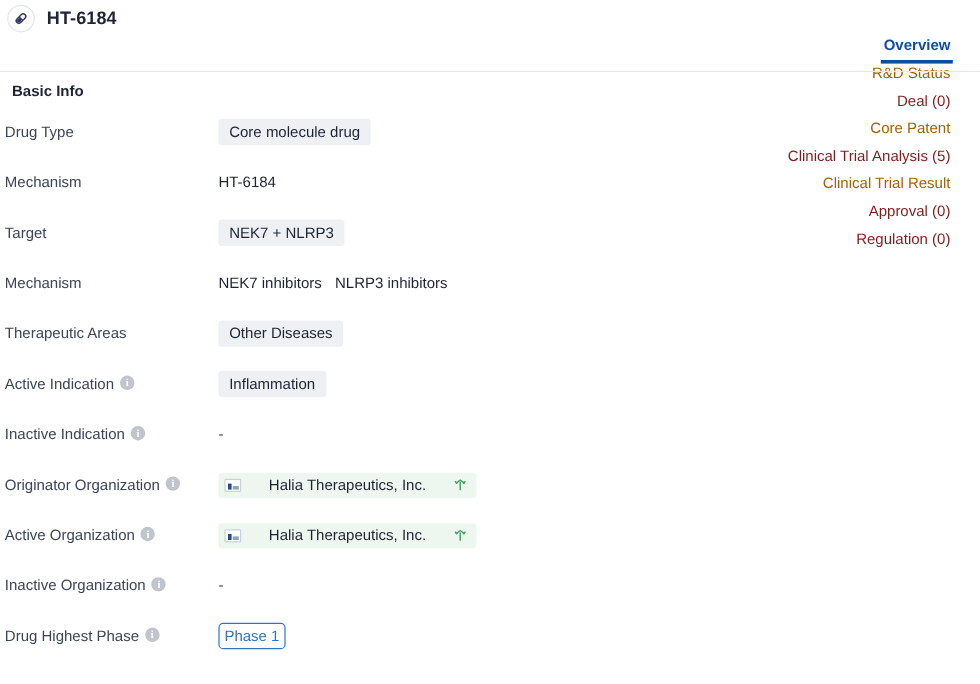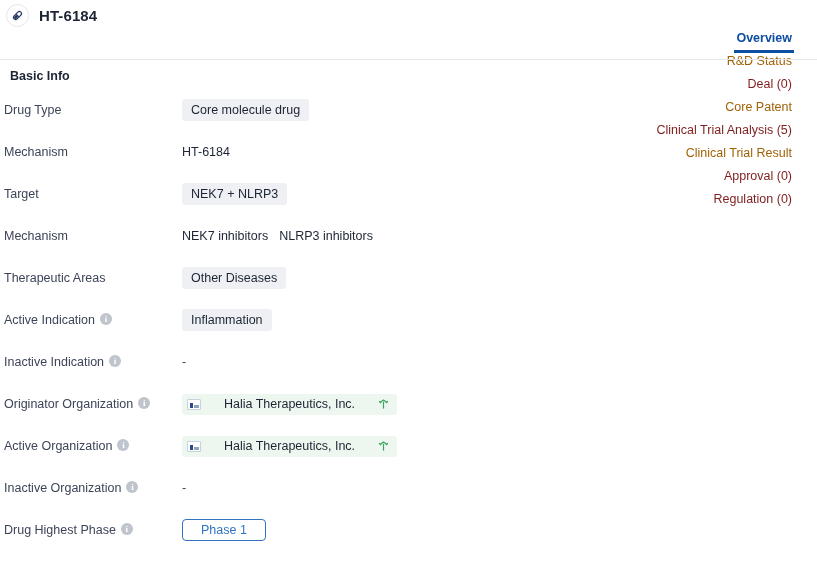--- a/index.html
+++ b/index.html
@@ -186,21 +186,21 @@
   .trend-icon { flex: 0 0 auto; display:block; }
 
   
   .phase-badge {
     display: inline-block;
     border: 1px solid #2f74c0;
     border-radius: 4px;
     color: #2f74c0;
     background: #ffffff;
     font-size: 12.5px;
-    padding: 3px 18px;
+    padding: 3px 4px;
     line-height: 14px;
     cursor: pointer;
   }
 </style>
 </head>
 <body>
 
 <div class="page-header">
   <span class="drug-avatar">
     <svg width="13" height="13" viewBox="0 0 16 16" aria-hidden="true">

